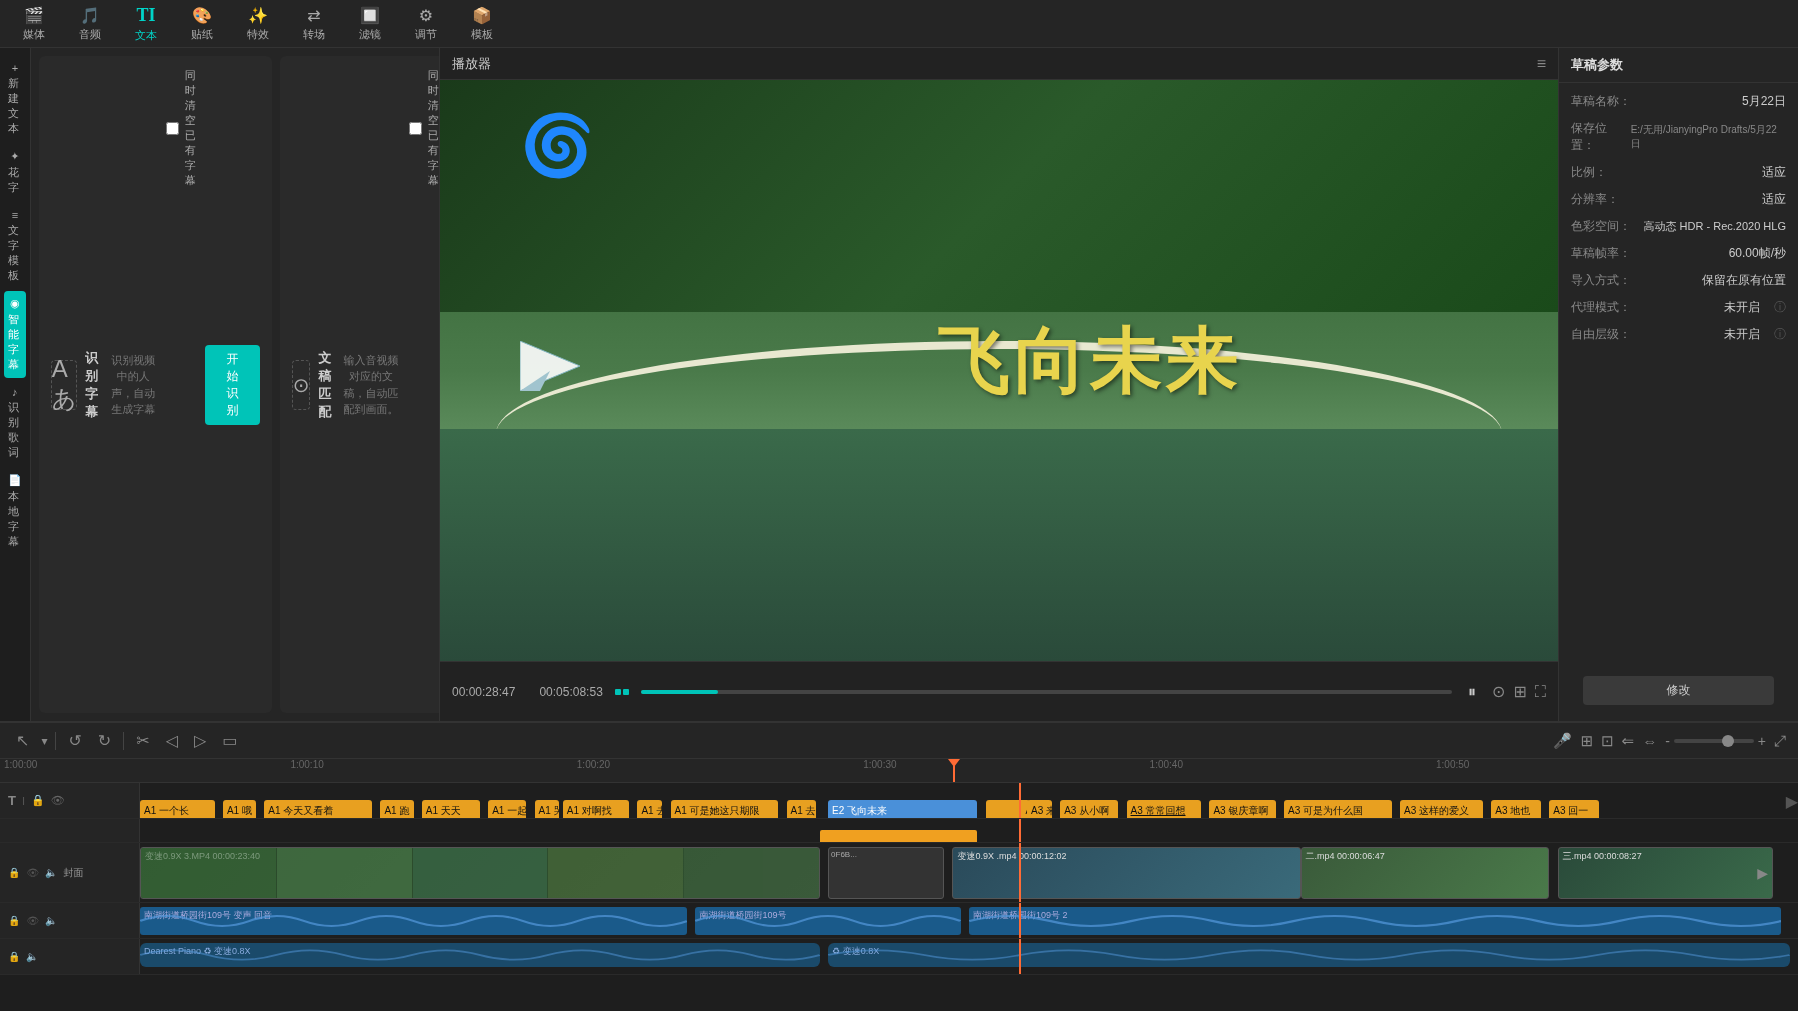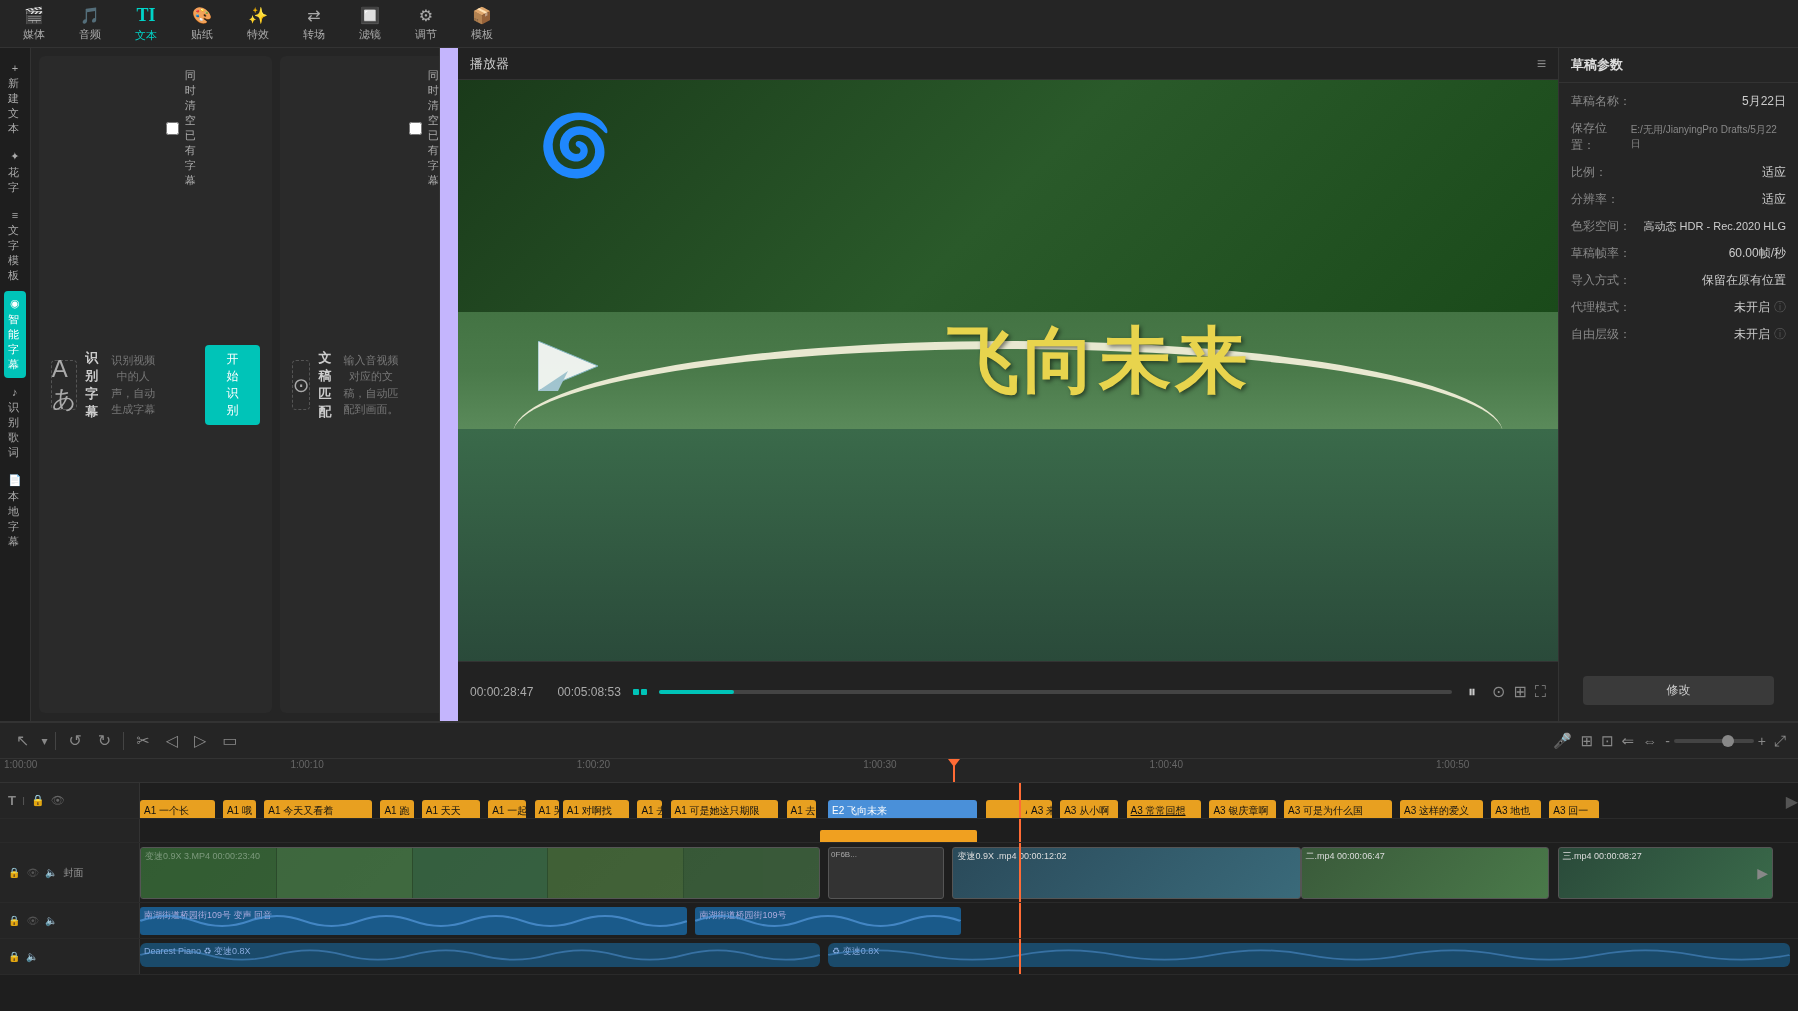--- a/index.html
+++ b/index.html
@@ -142,22 +142,21 @@
       display: flex;
       gap: 8px;
       flex: 1;
     }
 
     
     .center-area {
       flex: 1;
       display: flex;
       flex-direction: column;
-      background: #c4b5fd;
-      padding-left: 18px;
+      background: #3b82f6;
     }
     .player-header {
       display: flex;
       align-items: center;
       justify-content: space-between;
       padding: 4px 12px;
       background: #222;
       border-bottom: 1px solid #333;
       height: 32px;
     }
@@ -270,21 +269,21 @@
     }
     .prop-row {
       display: flex;
       justify-content: space-between;
       align-items: center;
       padding: 2px 0;
     }
     .prop-label { color: #888; font-size: 12px; }
     .prop-value { color: #ccc; font-size: 12px; }
     .prop-value.link { color: #888; font-size: 11px; }
-    .prop-row-with-icon { display: flex; align-items: center; gap: 4px; text-align: right; }
+    .prop-row-with-icon { display: flex; align-items: center; gap: 14px; text-align: right; }
     .info-icon { color: #555; font-size: 12px; cursor: pointer; }
     .modify-btn {
       margin: 8px 12px;
       background: #3a3a3a;
       color: #ccc;
       border: none;
       border-radius: 4px;
       padding: 6px 12px;
       cursor: pointer;
       font-size: 12px;
@@ -877,20 +876,26 @@
               </svg>
             </div>
 
             <div class="audio-clip" style="left:33.5%;width:16%;">
               <span class="audio-clip-label">南湖街道桥园街109号</span>
               <svg class="audio-waveform" viewBox="0 0 150 28" preserveAspectRatio="none">
                 <path d="M0,14 Q15,4 30,14 Q45,24 60,14 Q75,4 90,14 Q105,24 120,14 Q135,4 150,14" stroke="#5599dd" stroke-width="2" fill="none"></path>
               </svg>
             </div>
 
+            <div class="audio-clip" style="left:50%;width:49%;">
+              <span class="audio-clip-label">南湖街道桥园街109号 2</span>
+              <svg class="audio-waveform" viewBox="0 0 400 28" preserveAspectRatio="none">
+                <path d="M0,14 Q20,4 40,14 Q60,24 80,14 Q100,4 120,14 Q140,24 160,14 Q180,4 200,14 Q220,24 240,14 Q260,4 280,14 Q300,24 320,14 Q340,4 360,14 Q380,24 400,14" stroke="#5599dd" stroke-width="2" fill="none"></path>
+              </svg>
+            </div>
           </div>
         </div>
 
         <div class="tl-track" style="height:36px;position:relative;">
           <div class="tl-track-label">
             <span style="font-size:10px;color:#555;">🔒</span>
             <span style="font-size:10px;color:#555;">🔈</span>
           </div>
           <div class="tl-track-content" style="position:relative;overflow:hidden;">
             <div class="playhead-line" style="left:53%;"></div>

